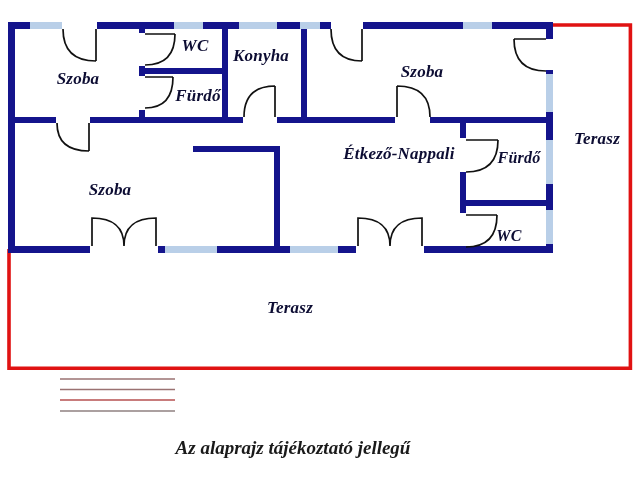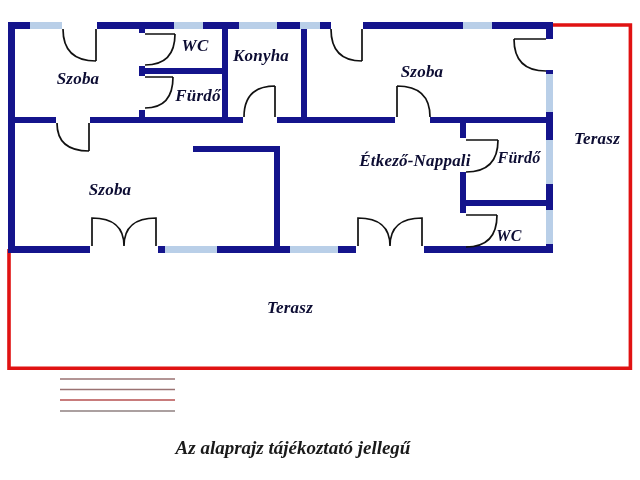--- a/index.html
+++ b/index.html
@@ -128,21 +128,21 @@
       <path d="M60,400 H175" stroke="var(--dimb)"></path>
       <path d="M60,411 H175" stroke="var(--dimc)"></path>
     </g>
   </svg>
 
   <div class="room-label" style="left:78px;  top:79px;">Szoba</div>
   <div class="room-label" style="left:195px; top:46px;">WC</div>
   <div class="room-label" style="left:261px; top:56px;text-align:center;">Konyha</div>
   <div class="room-label" style="left:198px; top:96px;">Fürdő</div>
   <div class="room-label" style="left:422px; top:72px;">Szoba</div>
-  <div class="room-label" style="left:399px; top:161px;margin-left:16px;">Étkező-Nappali</div>
+  <div class="room-label" style="left:399px; top:154px;">Étkező-Nappali</div>
   <div class="room-label" style="left:597px; top:139px;">Terasz</div>
   <div class="room-label small" style="left:519px; top:158px;">Fürdő</div>
   <div class="room-label small" style="left:509px; top:236px;">WC</div>
   <div class="room-label" style="left:110px; top:190px;">Szoba</div>
   <div class="room-label" style="left:290px; top:308px;">Terasz</div>
 
   <div class="caption" style="left:293px; top:448px;font-style:italic;">Az alaprajz tájékoztató jellegű</div>
 </div>
 
 </body></html>

